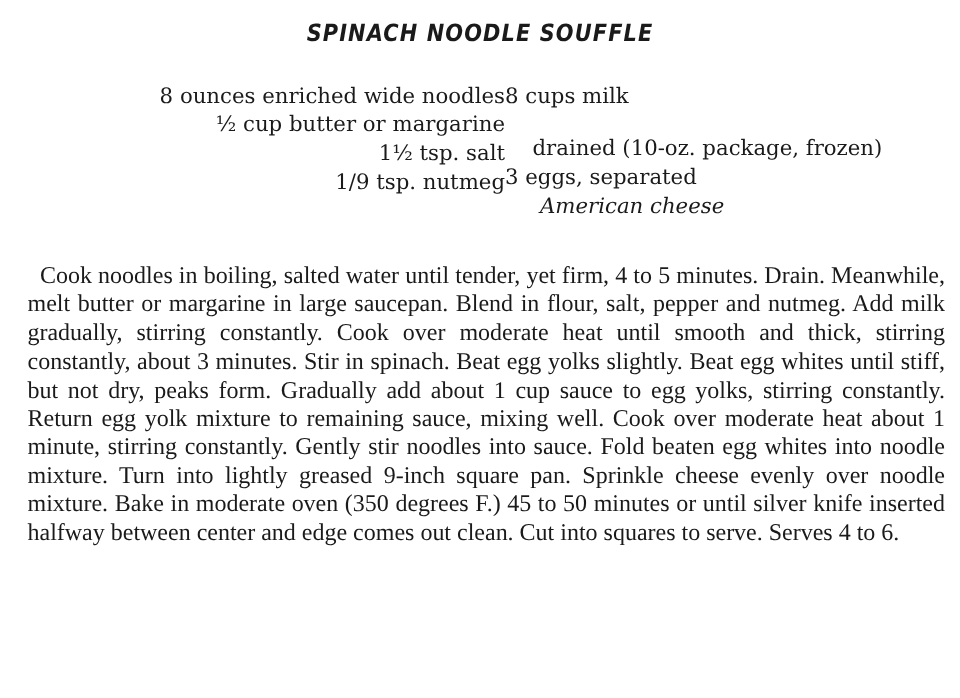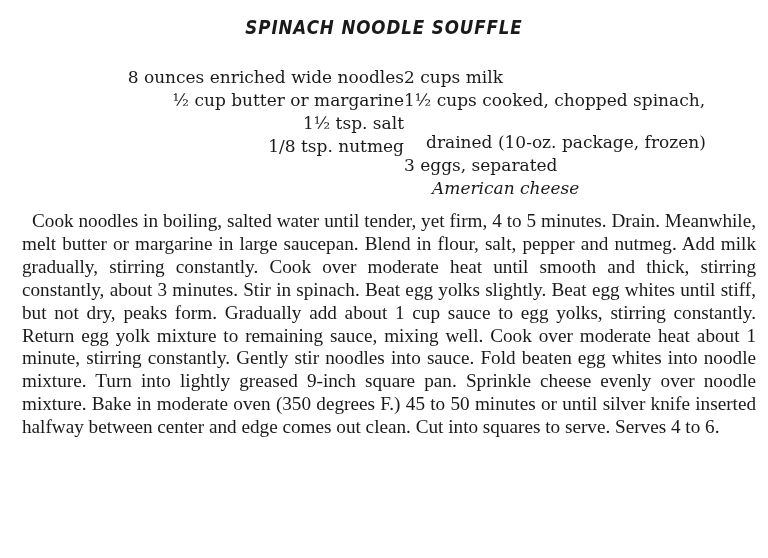--- a/index.html
+++ b/index.html
@@ -65,24 +65,23 @@
 </head>
 <body>
 
 <h1 class="title">SPINACH NOODLE SOUFFLE</h1>
 
 <div class="ingredients">
   <ul class="col col-left">
     <li>8 ounces enriched wide noodles</li>
     <li>½ cup butter or margarine</li>
     <li>1½ tsp. salt</li>
-    <li>1/8 tsp. nutmeg</li>
+    <li>1/9 tsp. nutmeg</li>
   </ul>
   <ul class="col col-right">
-    <li>2 cups milk</li>
-    <li>1½ cups cooked, chopped spinach,</li>
+    <li>8 cups milk</li>
     <li class="cont">drained (10-oz. package, frozen)</li>
     <li>3 eggs, separated</li>
     <li class="cont2">American cheese</li>
   </ul>
 </div>
 
 <p class="directions">Cook noodles in boiling, salted water until tender, yet firm, 4 to 5 minutes. Drain. Meanwhile, melt butter or margarine in large saucepan. Blend in flour, salt, pepper and nutmeg. Add milk gradually, stirring constantly. Cook over moderate heat until smooth and thick, stirring constantly, about 3 minutes. Stir in spinach. Beat egg yolks slightly. Beat egg whites until stiff, but not dry, peaks form. Gradually add about 1 cup sauce to egg yolks, stirring constantly. Return egg yolk mixture to remaining sauce, mixing well. Cook over moderate heat about 1 minute, stirring constantly. Gently stir noodles into sauce. Fold beaten egg whites into noodle mixture. Turn into lightly greased 9-inch square pan. Sprinkle cheese evenly over noodle mixture. Bake in moderate oven (350 degrees F.) 45 to 50 minutes or until silver knife inserted halfway between center and edge comes out clean. Cut into squares to serve. Serves 4 to 6.</p>
 
 </body></html>

